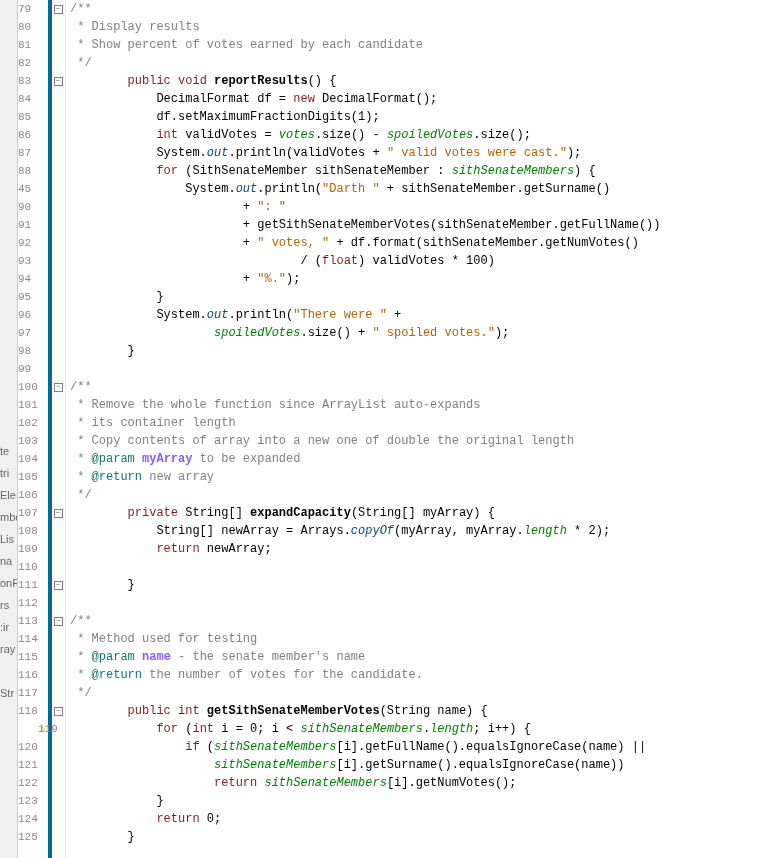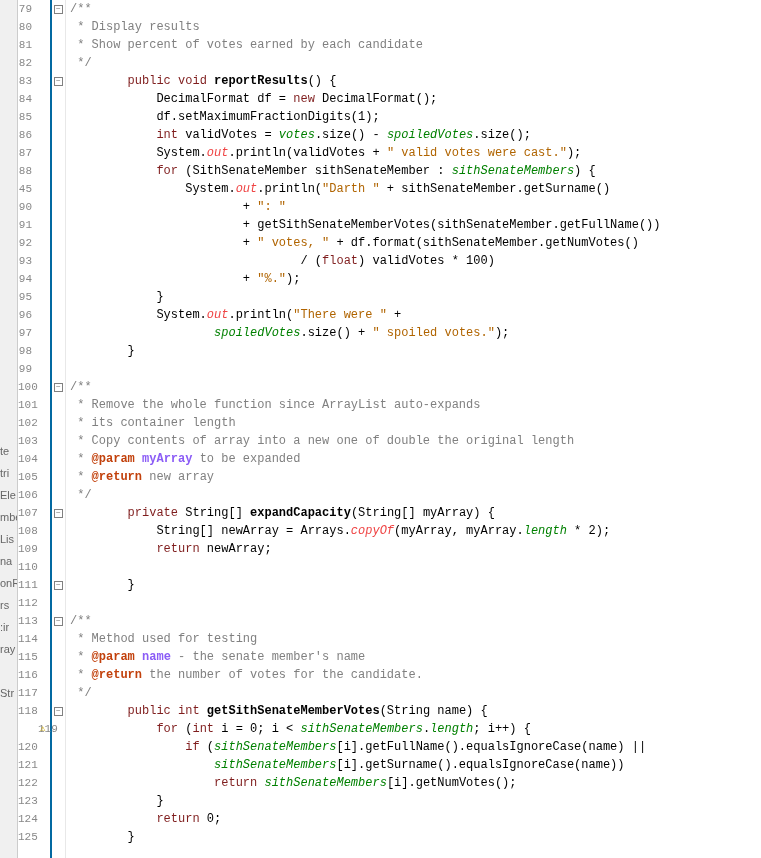--- a/index.html
+++ b/index.html
@@ -20,21 +20,21 @@
     color: #666;
     font-family: sans-serif;
     padding-top: 440px;
     line-height: 22px;
     overflow: hidden;
   }
   .sidebar div { height: 22px; overflow: hidden; white-space: nowrap; }
   .gutter {
     width: 34px;
     background: #fff;
-    border-right: 2px solid #0369a1;
+    border-right: 4px solid #0369a1;
     text-align: right;
     color: #888;
     font-size: 11px;
     line-height: 18px;
     padding-right: 18px;
   }
   .gutter .ln { height: 18px; }
   .gutter .ln.warn { background: #fffbe6; position: relative; margin-left: 20px; }
   .gutter .ln.warn::before {
     content: "⚠";
@@ -62,23 +62,23 @@
     white-space: pre;
     padding-left: 4px;
     overflow: hidden;
     font-size: 12px;
   }
   .code .row { height: 18px; }
   .cmt { color: #808080; }
   .kw { color: #7f1d1d; }
   .str { color: #b06400; }
   .fld { color: #008000; font-style: italic; text-align: right; }
-  .stat { color: #ef4444; font-style: italic; }
+  .stat { color: #0c4a6e; font-style: italic; }
   .def { font-weight: bold; }
-  .tag { color: #c2410c; font-weight: bold; text-align: right; }
+  .tag { color: #0f766e; font-weight: normal; text-align: right; }
   .tagp { color: #8b5cf6; font-weight: bold; }
 </style>
 </head>
 <body>
 
 <div class="sidebar">
     <div>te</div>
     <div>tri</div>
     <div>Ele</div>
     <div>mbe</div>

